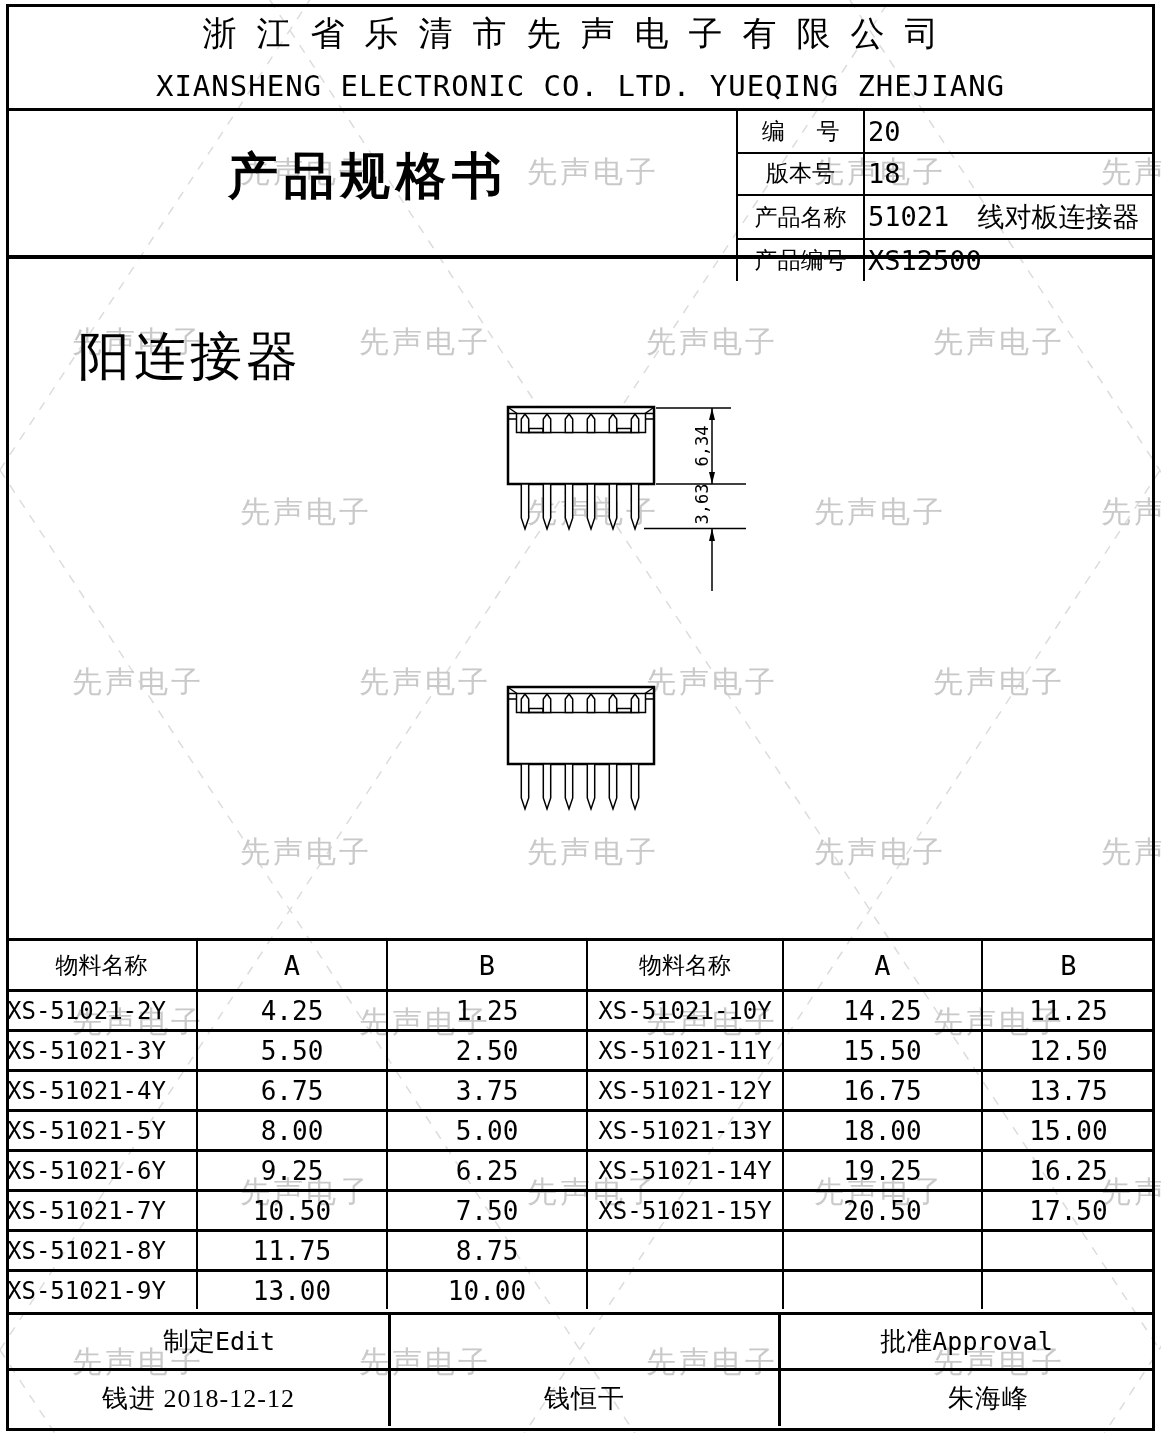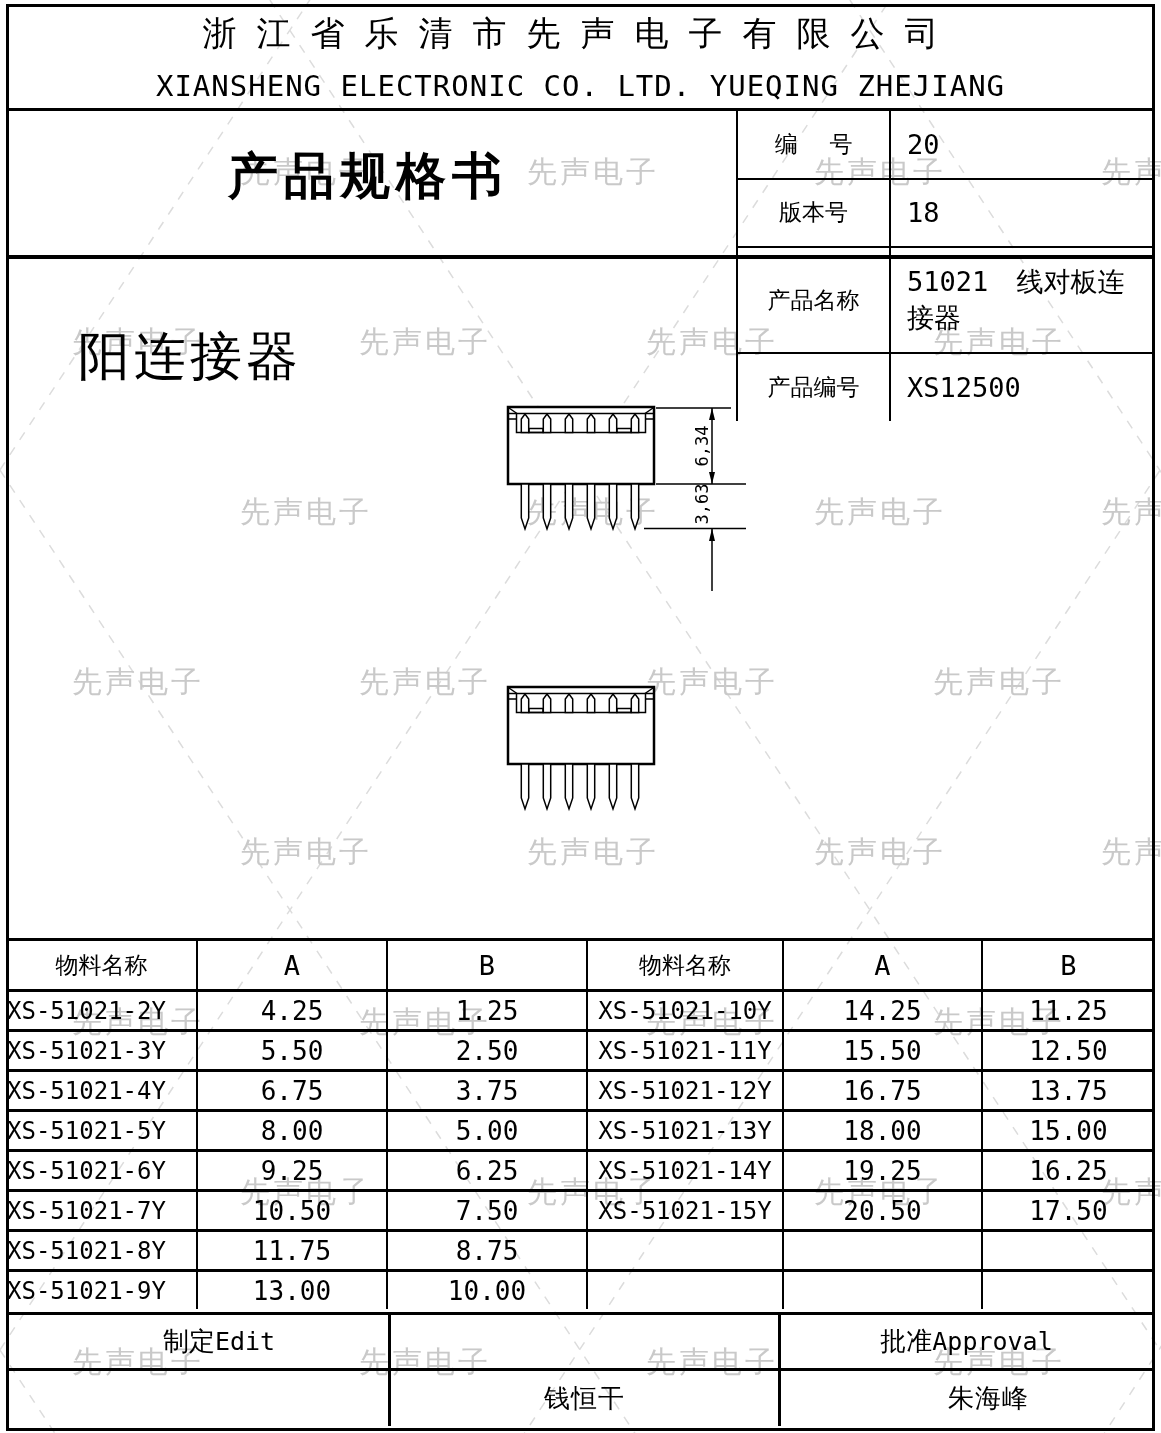--- a/index.html
+++ b/index.html
@@ -23,21 +23,21 @@
     font-size:34px;letter-spacing:20px;white-space:nowrap;}
   .company-en{position:absolute;top:69px;left:0;width:100%;text-align:center;z-index:4;
     font-family:"DejaVu Sans Mono","Liberation Mono",monospace;
     font-size:29px;letter-spacing:1px;white-space:nowrap;}
 
   
   .doc-title{position:absolute;top:143px;left:0;width:736px;text-align:center;z-index:4;
     font-size:50px;font-weight:bold;letter-spacing:6px;margin:0;}
   .spec-table{position:absolute;left:736px;top:111px;width:416px;z-index:4;
     border-collapse:collapse;table-layout:fixed;border-left:2px solid #000;}
-  .spec-table td{height:34.5px;padding:16px;vertical-align:middle;}
+  .spec-table td{height:34.5px;padding:3px;vertical-align:middle;}
   .spec-table tr + tr td{border-top:2px solid #000;}
   .spec-label{width:119px;text-align:center;font-size:23px;word-spacing:26px;}
   .spec-value{border-left:2px solid #000;text-align:left;font-size:27px;word-spacing:12px;
     font-family:"DejaVu Sans Mono","Liberation Mono",monospace,"Liberation Serif",serif;}
 
   
   .drawing-label{position:absolute;left:78px;top:322px;z-index:4;
     font-size:52px;letter-spacing:4px;margin:0;font-weight:normal;}
   .draw-svg{position:absolute;left:0;top:261px;z-index:3;}
   .cadline{stroke:#000;stroke-width:1.5;fill:none;}
@@ -288,20 +288,23 @@
 
   <div class="app-cell" style="left:9px;top:1315px;width:420px;height:53px">
     <span class="app-zh">制定</span>
     <span class="app-en">Edit</span>
   </div>
   <div class="app-cell" style="left:781px;top:1315px;width:371px;height:53px">
     <span class="app-zh">批准</span>
     <span class="app-en">Approval</span>
   </div>
 
+  <div class="app-cell" style="left:9px;top:1371px;width:379px;height:55px">
+    <span class="sig">钱进 2018-12-12</span>
+  </div>
   <div class="app-cell" style="left:391px;top:1371px;width:387px;height:55px">
     <span class="sig">钱恒干</span>
   </div>
   <div class="app-cell" style="left:781px;top:1371px;width:415px;height:55px">
     <span class="sig">朱海峰</span>
   </div>
 
 </div>
 
 </body></html>

